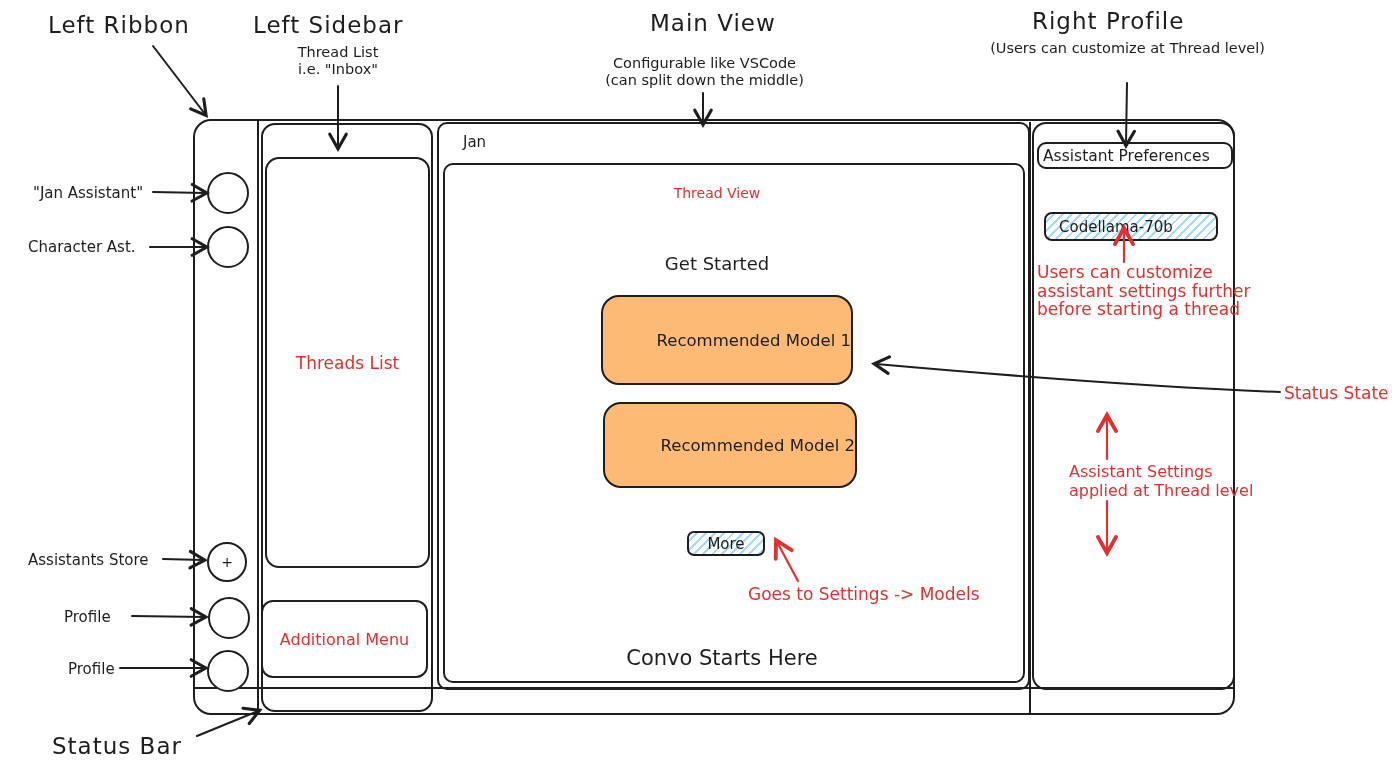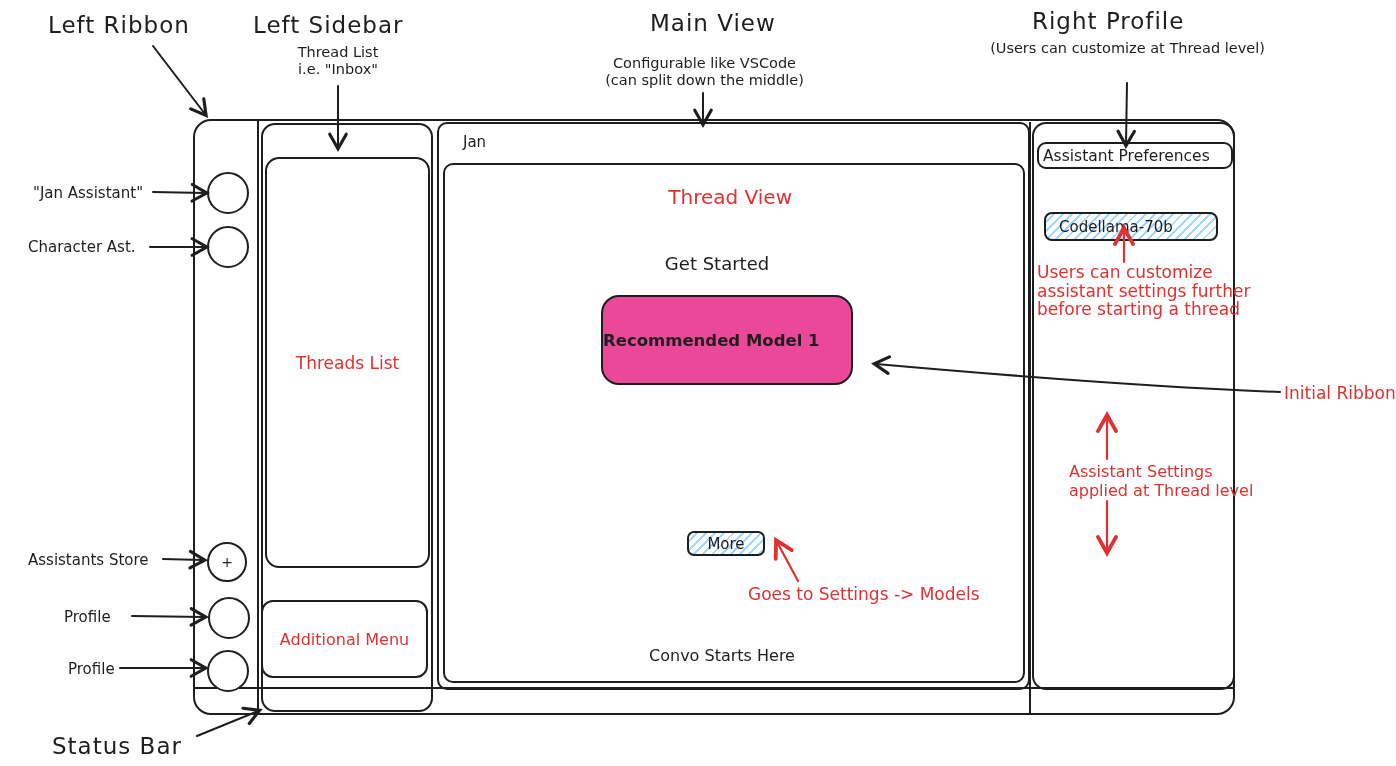--- a/index.html
+++ b/index.html
@@ -8,22 +8,22 @@
     font-family:"DejaVu Sans","Liberation Sans",sans-serif;color:#1e1e1e;
   }
   .abs{position:absolute;}
   .h1{font-size:23px;letter-spacing:1px;font-weight:500;}
   .sub{font-size:14.5px;line-height:17px;text-align:center;}
   .lbl{font-size:15px;}
   .red{color:#e03131;}
   .panel{position:absolute;border:2px solid #1e1e1e;border-radius:12px;background:transparent;box-sizing:border-box;}
   .circle{position:absolute;border:2px solid #1e1e1e;border-radius:50%;background:#fff;box-sizing:border-box;
           display:flex;align-items:center;justify-content:center;font-size:14px;}
-  .card{position:absolute;border:2px solid #1e1e1e;border-radius:18px;background:#ec4899;box-sizing:border-box;
-        display:flex;align-items:center;justify-content:flex-start;font-size:16.5px;font-weight:bold;}
+  .card{position:absolute;border:2px solid #1e1e1e;border-radius:18px;background:#fdba74;box-sizing:border-box;
+        display:flex;align-items:center;justify-content:flex-end;font-size:16.5px;}
   .chip{position:absolute;border:2px solid #1e1e1e;border-radius:8px;box-sizing:border-box;
         background:repeating-linear-gradient(135deg,#ffffff 0 4.5px,#a5d8ff 4.5px 6.5px);
         display:flex;align-items:center;font-size:15px;margin-top:18px;}
   .vline{position:absolute;border-left:2px solid #1e1e1e;width:0;}
   .hline{position:absolute;border-top:2px solid #1e1e1e;height:0;}
   .center{display:flex;align-items:center;justify-content:center;}
   svg.overlay{position:absolute;left:0;top:0;pointer-events:none;}
 </style>
 </head>
 <body>
@@ -48,21 +48,21 @@
   <div class="abs sub" style="left:970px;top:40px;width:315px;">
     <span style="display:block">(Users can customize at Thread level)</span>
   </div>
 
   <div class="abs lbl" style="left:33px;top:184px;">"Jan Assistant"</div>
   <div class="abs lbl" style="left:28px;top:238px;">Character Ast.</div>
   <div class="abs lbl" style="left:28px;top:551px;">Assistants Store</div>
   <div class="abs lbl" style="left:64px;top:608px;">Profile</div>
   <div class="abs lbl" style="left:68px;top:660px;">Profile</div>
   <div class="abs h1" style="left:52px;top:733px;">Status Bar</div>
-  <div class="abs red" style="left:1284px;top:383px;font-size:17px;">Initial Ribbon</div>
+  <div class="abs red" style="left:1284px;top:383px;font-size:17px;">Status State</div>
 
   <div class="panel" style="left:193px;top:119px;width:1042px;height:596px;border-radius:18px;border-width:2.5px;"></div>
 
   <div class="vline" style="left:257px;top:120px;height:594px;"></div>
   <div class="vline" style="left:1029px;top:122px;height:592px;"></div>
 
   <div class="hline" style="left:194px;top:687px;width:1040px;"></div>
 
   <div class="circle" style="left:207px;top:172px;width:42px;height:42px;"></div>
   <div class="circle" style="left:207px;top:226px;width:42px;height:42px;"></div>
@@ -77,33 +77,36 @@
     <span class="red" style="font-size:17px;">Threads List</span>
   </div>
   <div class="panel center" style="left:261px;top:600px;width:167px;height:78px;border-radius:12px;">
     <span class="red" style="font-size:16px;">Additional Menu</span>
   </div>
 
   <div class="panel" style="left:437px;top:122px;width:593px;height:568px;border-radius:10px;"></div>
   <div class="abs" style="left:463px;top:133px;font-size:15px;">Jan</div>
   <div class="panel" style="left:443px;top:163px;width:582px;height:520px;border-radius:10px;"></div>
 
-  <div class="abs red" style="left:642px;top:185px;width:150px;text-align:right;font-size:20px;">Thread View</div>
+  <div class="abs red" style="left:642px;top:185px;width:150px;text-align:center;font-size:14px;">Thread View</div>
   <div class="abs" style="left:642px;top:253px;width:150px;text-align:center;font-size:18px;">Get Started</div>
 
   <div class="card" style="left:601px;top:295px;width:252px;height:90px;">
     <span>Recommended Model 1</span>
+  </div>
+  <div class="card" style="left:603px;top:402px;width:254px;height:86px;">
+    <span>Recommended Model 2</span>
   </div>
 
   <div class="chip" style="left:687px;top:513px;width:78px;height:25px;border-radius:7px;justify-content:center;">
     <span>More</span>
   </div>
 
   <div class="abs red" style="left:748px;top:584px;font-size:17px;">Goes to Settings -&gt; Models</div>
-  <div class="abs" style="left:622px;top:646px;width:200px;text-align:center;font-size:16px;">Convo Starts Here</div>
+  <div class="abs" style="left:622px;top:646px;width:200px;text-align:center;font-size:21px;">Convo Starts Here</div>
 
   <div class="panel" style="left:1032px;top:122px;width:203px;height:568px;border-radius:14px;"></div>
   <div class="panel" style="left:1037px;top:142px;width:196px;height:27px;border-radius:9px;display:flex;align-items:center;">
     <span style="font-size:15.5px;padding-left:4px;">Assistant Preferences</span>
   </div>
   <div class="chip" style="left:1044px;top:194px;width:174px;height:29px;">
     <span style="padding-left:13px;">Codellama-70b</span>
   </div>
 
   <div class="abs red" style="left:1037px;top:263px;font-size:17px;line-height:18.5px;">

